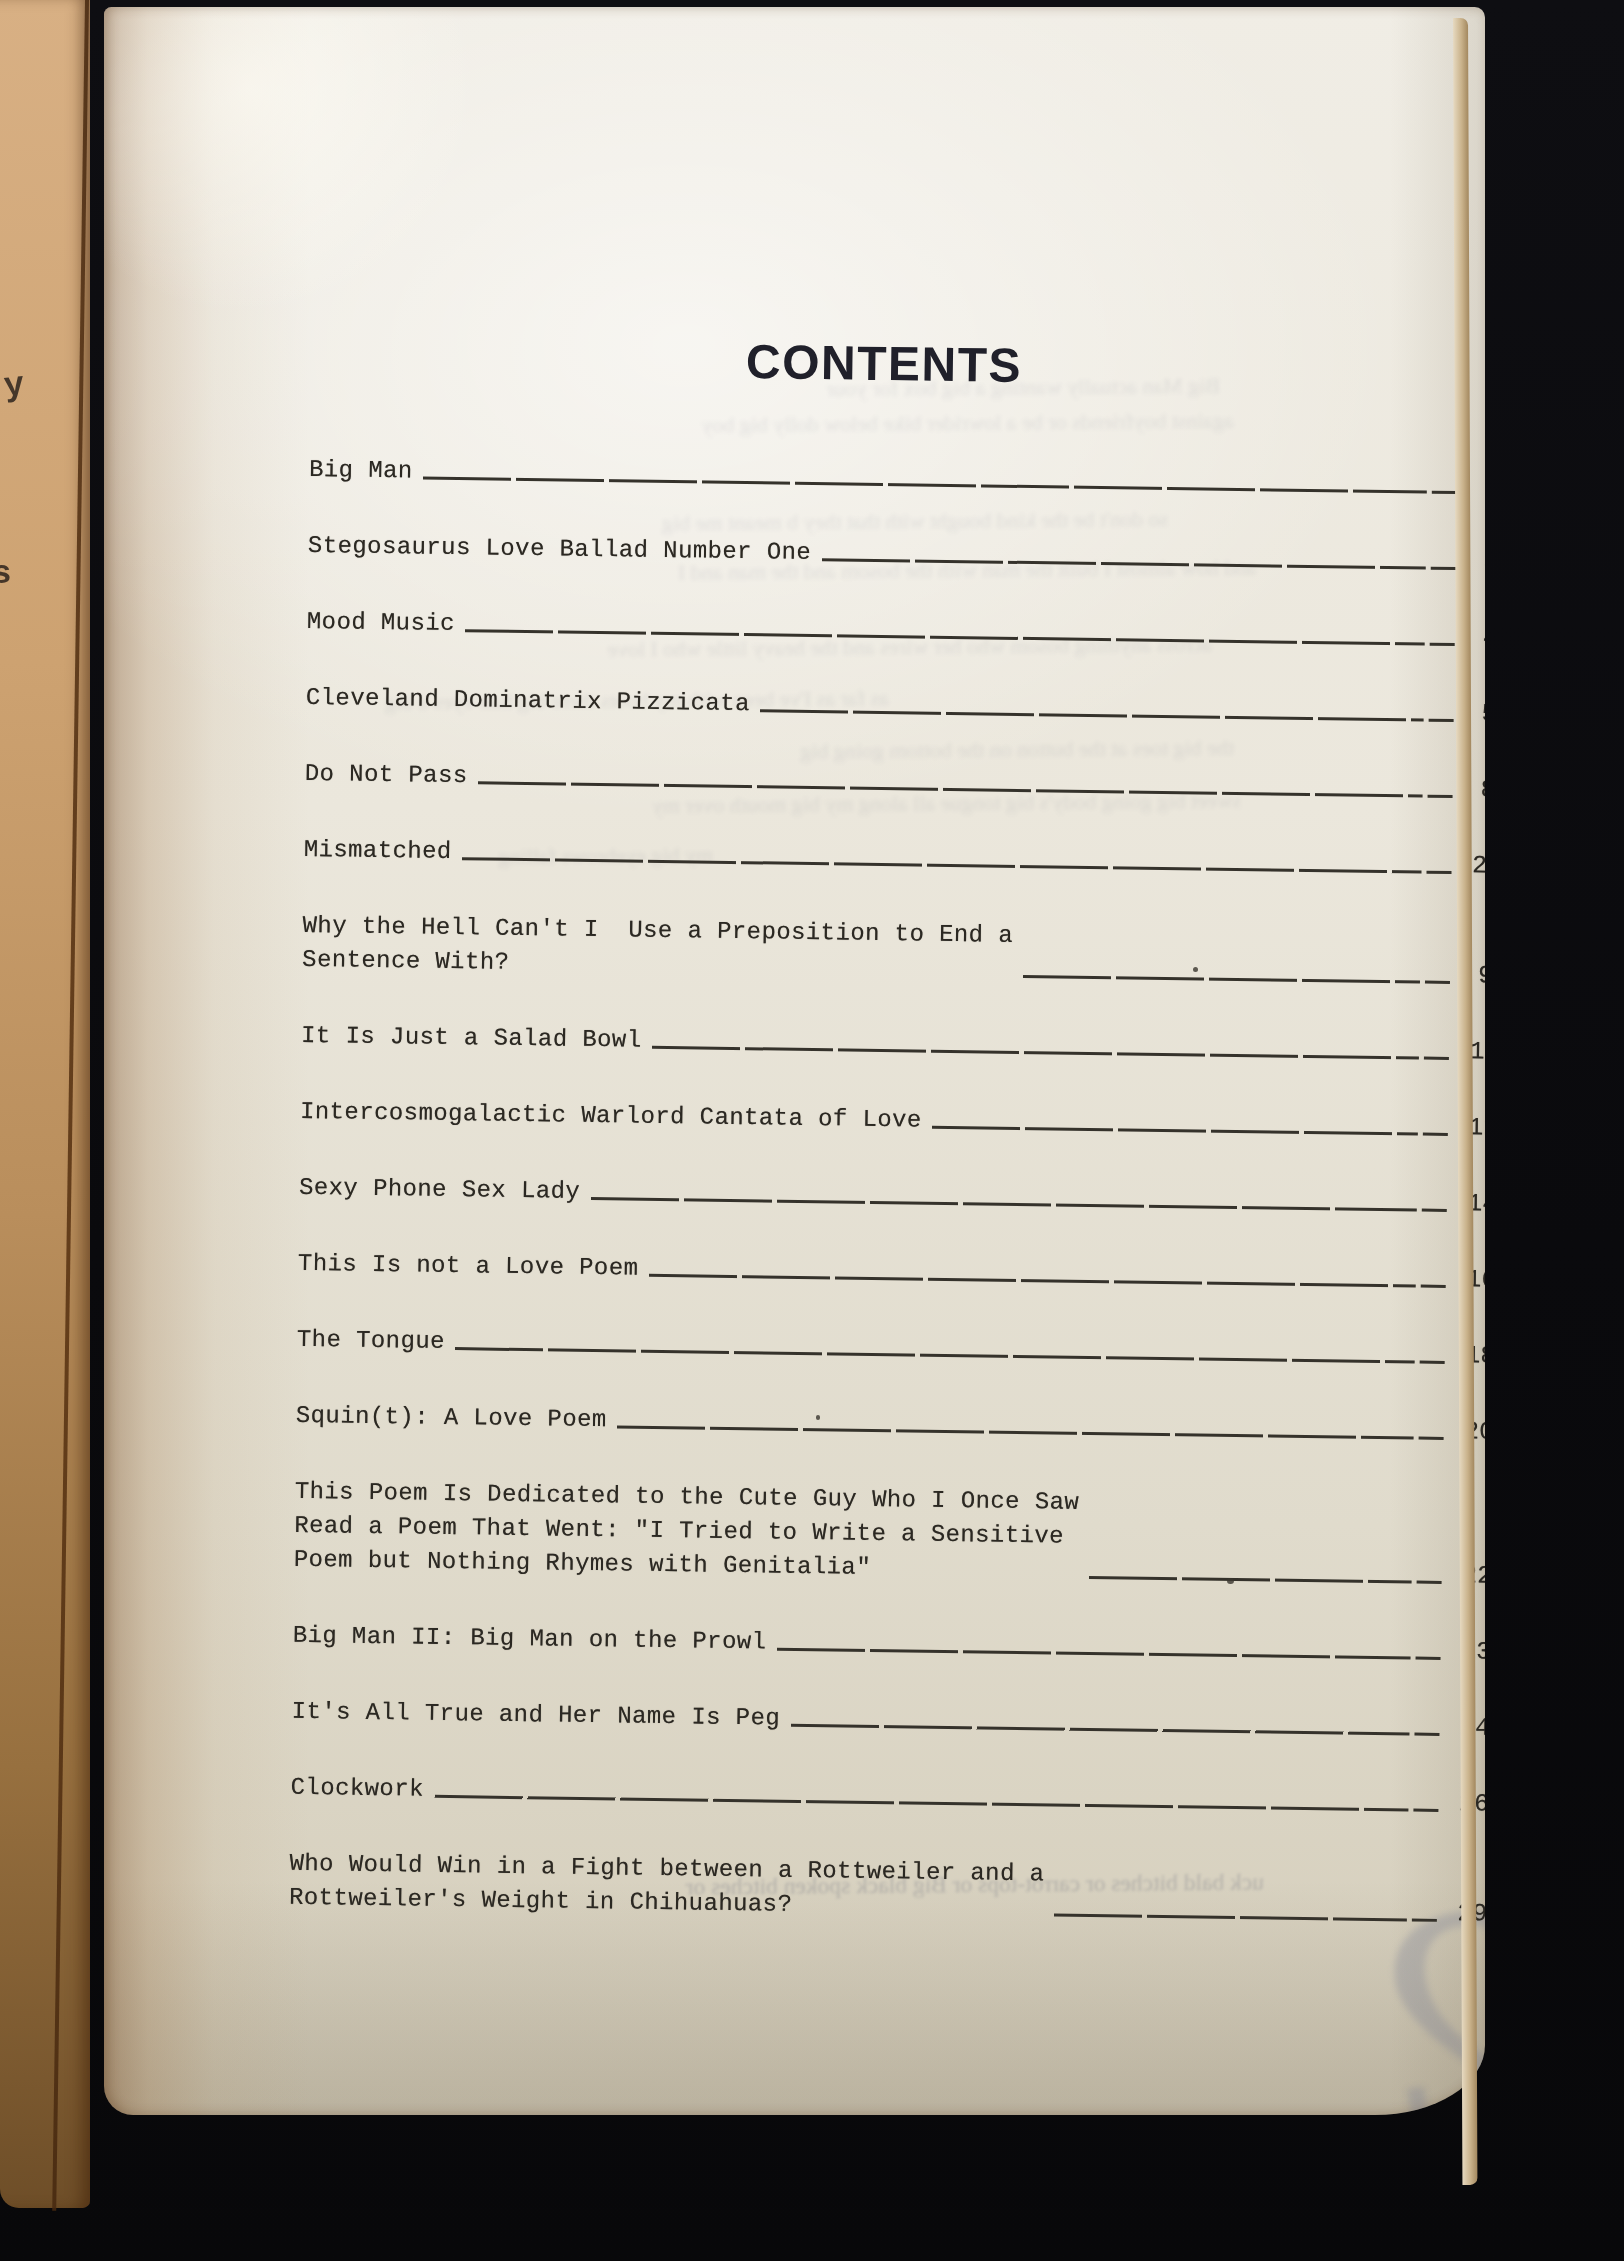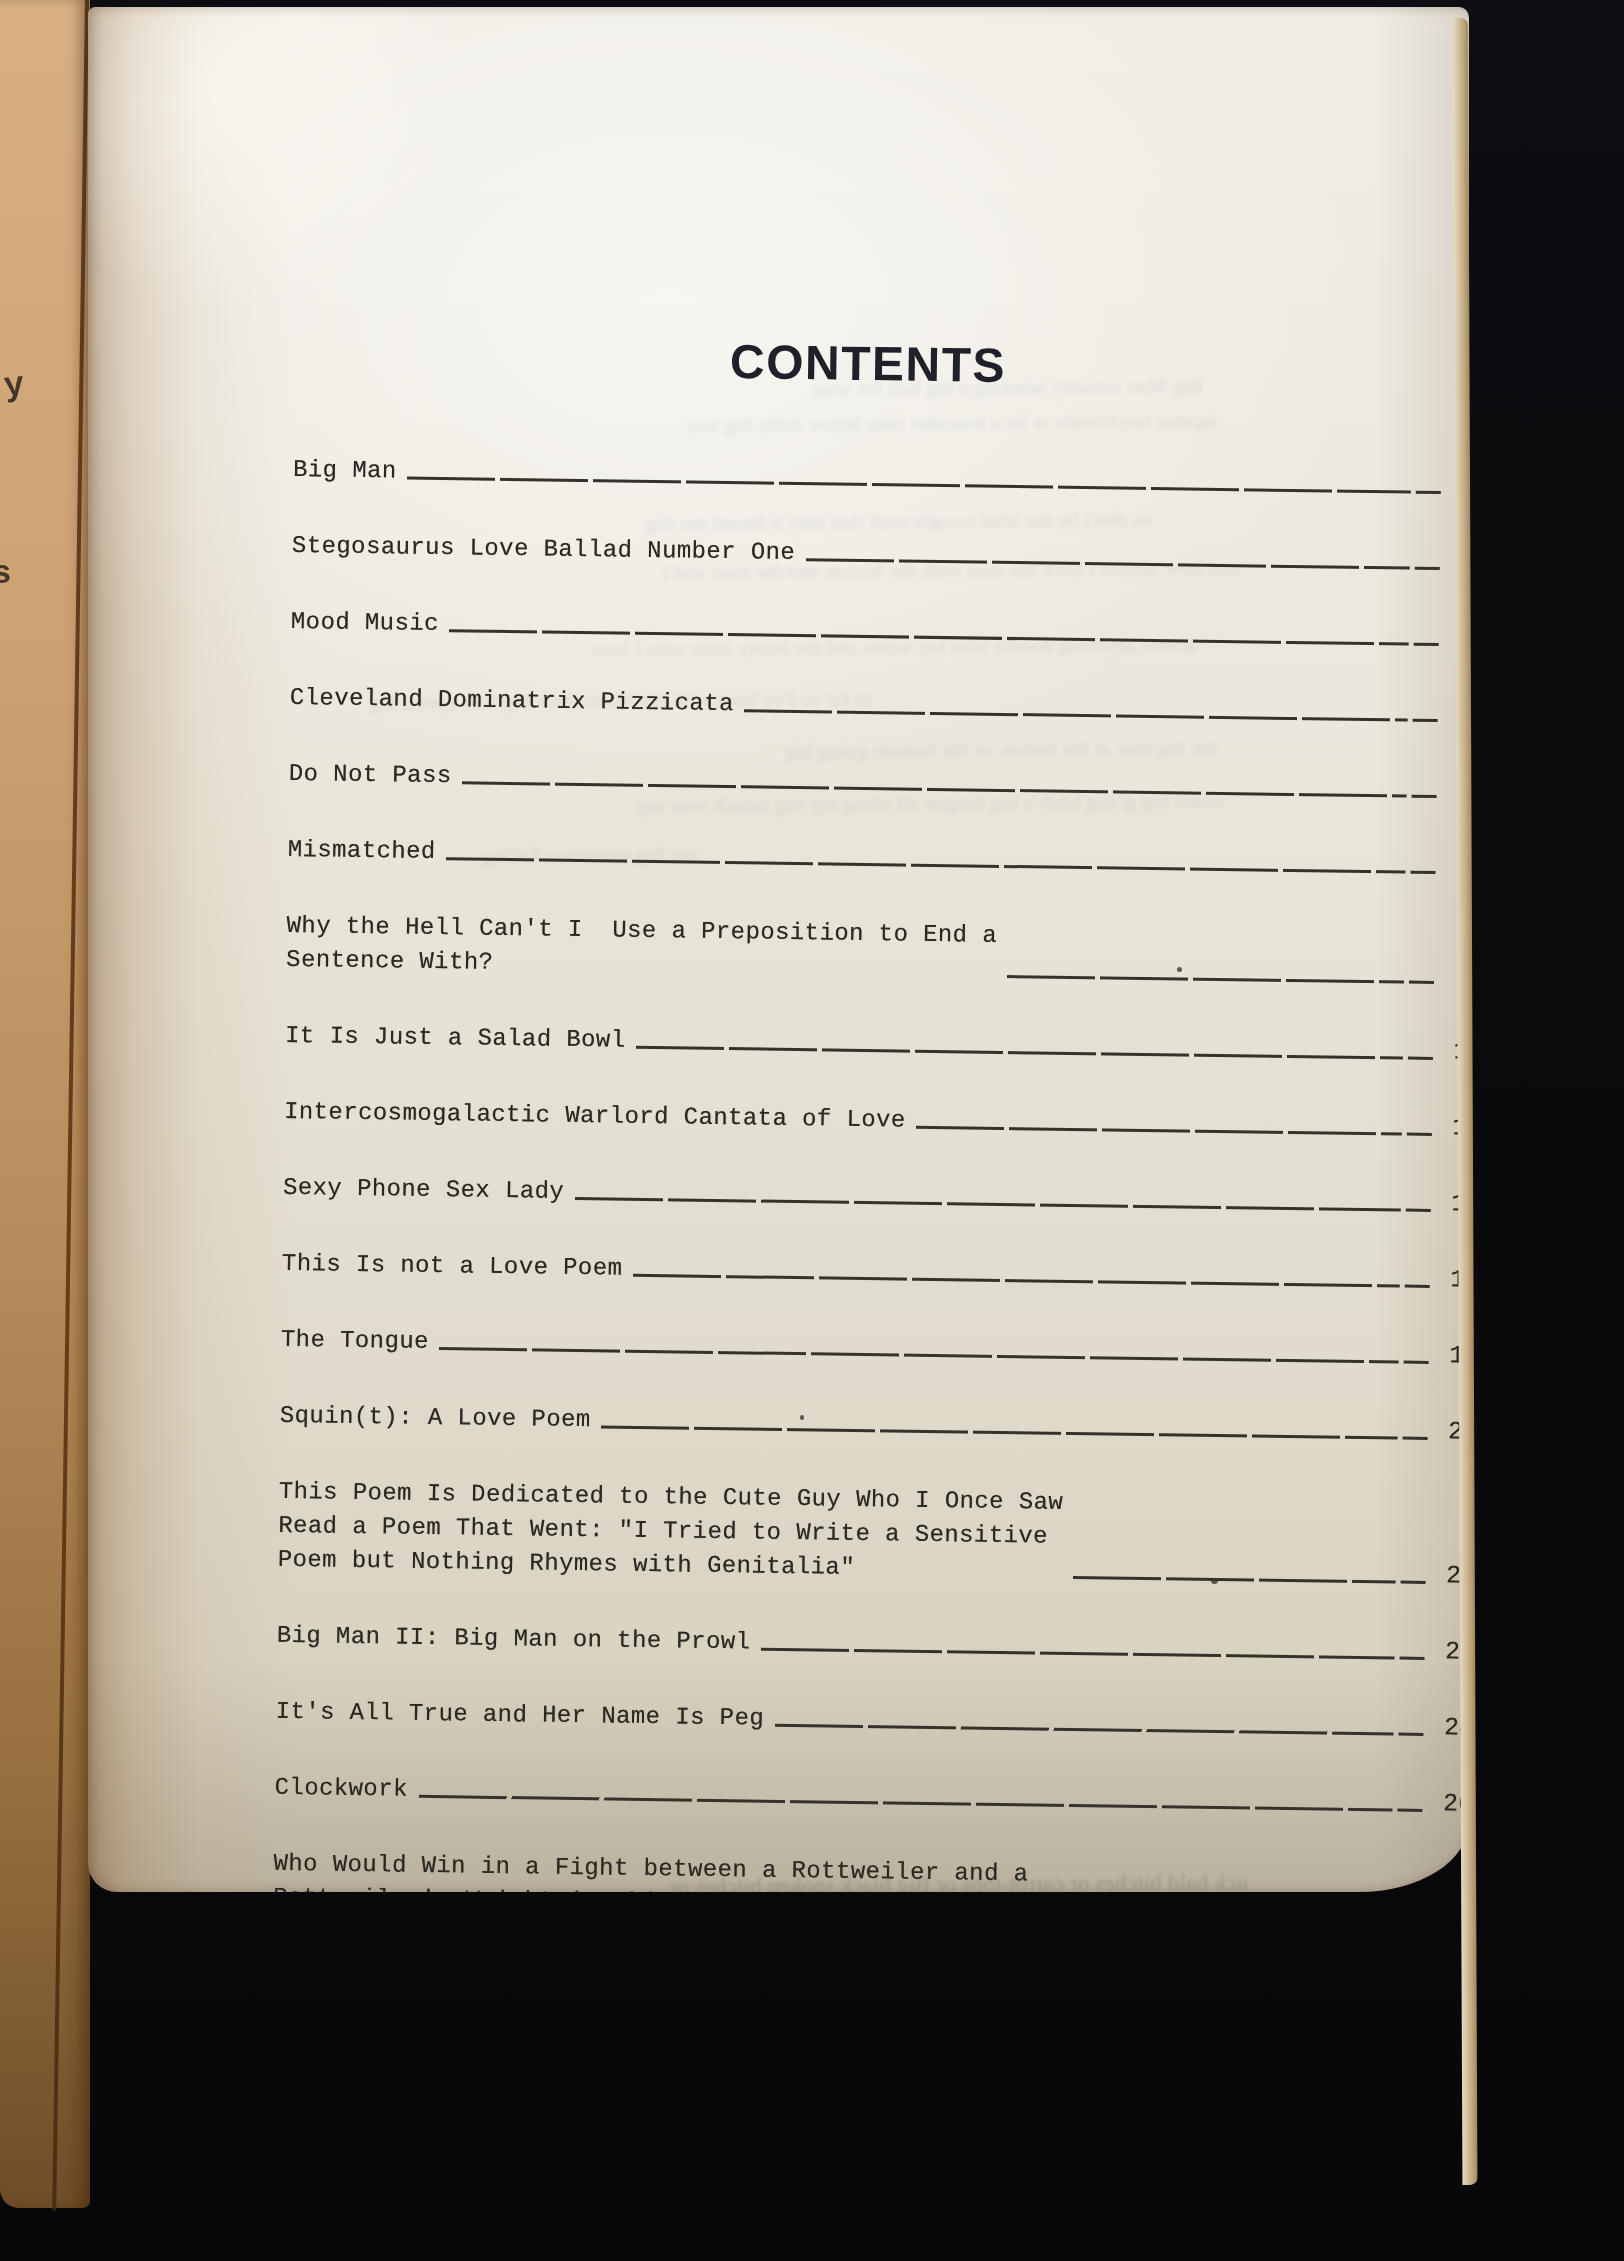--- a/index.html
+++ b/index.html
@@ -15,21 +15,21 @@
   .edge-fragment{position:absolute;color:rgba(45,35,28,0.85);font-size:34px;font-weight:bold;}
   .edge-fragment.f1{left:4.4px;top:367px;transform:rotate(-6deg);}
   .edge-fragment.f2{left:-8.8px;top:555px;}
 
   
   .crease{position:absolute;left:85px;top:0;width:3.7px;height:2211px;
     transform:rotate(0.85deg);transform-origin:top center;
     background:linear-gradient(180deg,rgba(61,31,8,0.75),rgba(92,54,20,0.9) 60%,rgba(70,40,15,0.85));}
 
   
-  .page{position:absolute;left:88px;top:7.3px;width:1381px;height:1885px;overflow:hidden;
+  .page{position:absolute;left:104px;top:7.3px;width:1381px;height:2108px;overflow:hidden;
     border-radius:7.3px 10.3px 110px 29px / 7.3px 10.3px 70px 29px;
     background:
       radial-gradient(circle 316px at 147px 81px, rgba(255,253,246,0.60), rgba(255,255,255,0) 72%),
       radial-gradient(ellipse 1101px 734px at 42% 16%, rgba(255,255,255,0.55), rgba(255,255,255,0) 65%),
       linear-gradient(90deg, rgba(125,80,38,0.42) 0px, rgba(155,110,62,0.25) 44px, rgba(175,140,95,0.10) 110px, rgba(0,0,0,0) 206px),
       linear-gradient(270deg, rgba(105,90,62,0.16) 0px, rgba(0,0,0,0) 95px),
       linear-gradient(0deg, rgba(85,72,52,0.20) 0px, rgba(0,0,0,0) 235px),
       linear-gradient(180deg,#f0ede5 0%,#ebe7dc 38%,#e0dbcc 72%,#d3ccb9 100%);
     box-shadow:inset 3.7px 0 11.7px rgba(80,45,15,0.30);}
 

